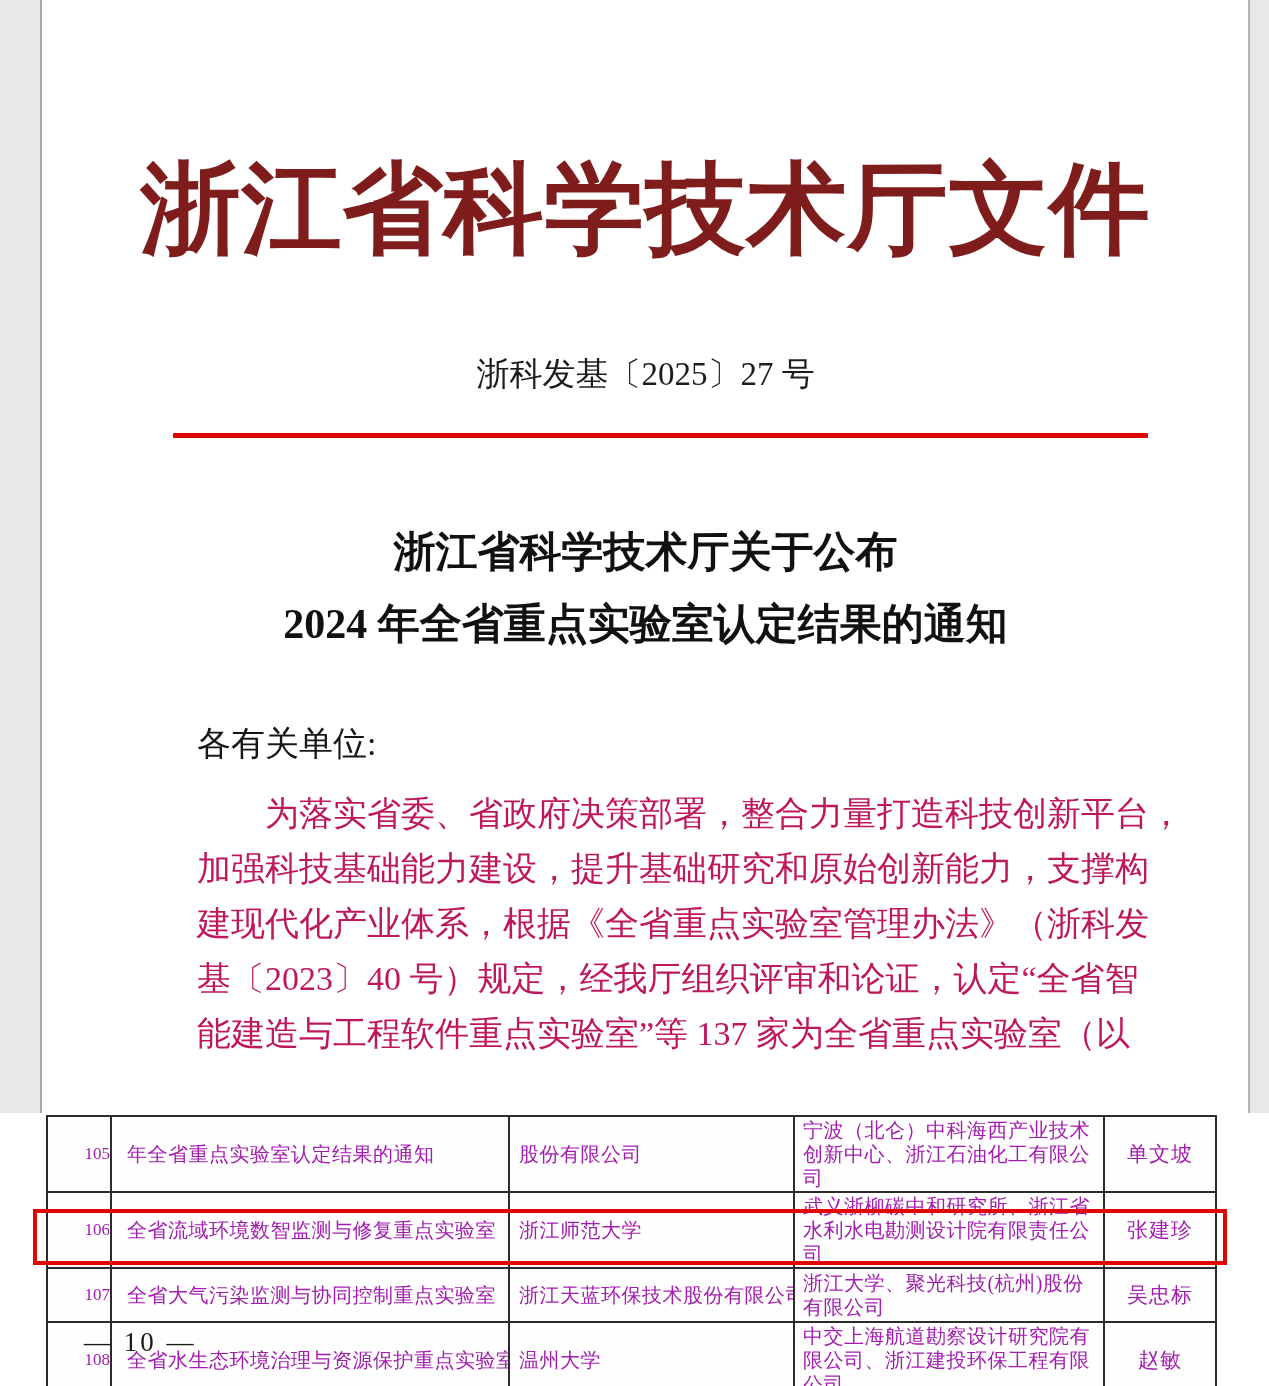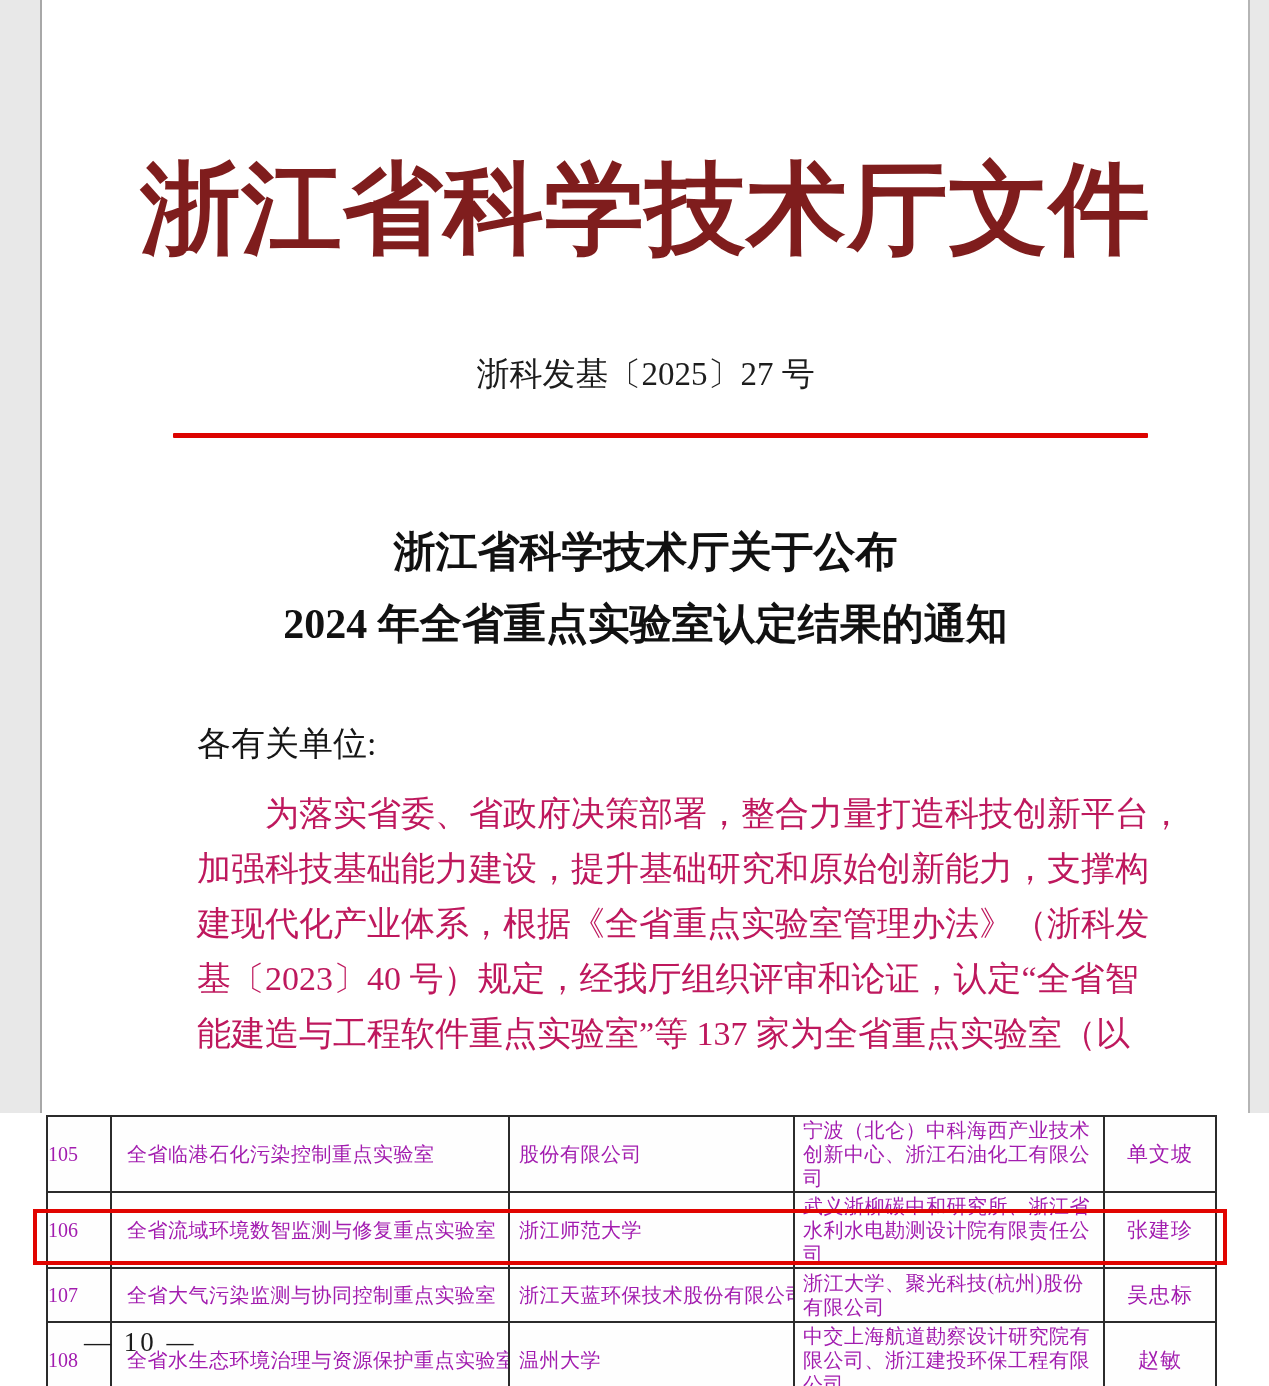--- a/index.html
+++ b/index.html
@@ -140,21 +140,21 @@
   .lab-table col.c-lab      { width: 398px; }
   .lab-table col.c-host     { width: 285px; }
   .lab-table col.c-partners { width: 310px; }
   .lab-table col.c-director { width: 112px; }
 
   .lab-table tr:nth-child(1) td { height: 50px; }
   .lab-table tr:nth-child(2) td { height: 46px; border-radius: 32px; }
   .lab-table tr:nth-child(3) td { height: 54px; margin-top: 20px; }
   .lab-table tr:nth-child(4) td { height: 46px; }
 
-  .lab-table td.col-no       { text-align: left; font-size: 20px; font-family: Liberation Serif, serif; }
+  .lab-table td.col-no       { text-align: right; font-size: 17px; font-family: Liberation Serif, serif; }
   .lab-table td.col-lab      { font-size: 20px; padding-left: 15px; white-space: nowrap; letter-spacing: .5px; }
   .lab-table td.col-host     { font-size: 20px; padding-left: 9px;  white-space: nowrap; letter-spacing: .5px; }
   .lab-table td.col-partners { font-size: 20px; padding: 1px 6px 1px 8px; line-height: 24px; letter-spacing: .5px; }
   .lab-table td.col-director { text-align: center; font-size: 21px; letter-spacing: 1px; }
 
   .highlight-box {
     position: absolute;
     left: 33px;
     top: 96px;              
     width: 1194px;
@@ -207,21 +207,21 @@
       <colgroup>
         <col class="c-no">
           <col class="c-lab">
           <col class="c-host">
           <col class="c-partners">
           <col class="c-director">
       </colgroup>
       <tbody>
           <tr>
             <td class="col-no">105</td>
-            <td class="col-lab">全省临港石化污染控制重点实验室</td>
+            <td class="col-lab">年全省重点实验室认定结果的通知</td>
             <td class="col-host">股份有限公司</td>
             <td class="col-partners">宁波（北仑）中科海西产业技术创新中心、浙江石油化工有限公司</td>
             <td class="col-director">单文坡</td>
           </tr>
           <tr>
             <td class="col-no">106</td>
             <td class="col-lab">全省流域环境数智监测与修复重点实验室</td>
             <td class="col-host">浙江师范大学</td>
             <td class="col-partners">武义浙柳碳中和研究所、浙江省水利水电勘测设计院有限责任公司</td>
             <td class="col-director">张建珍</td>

